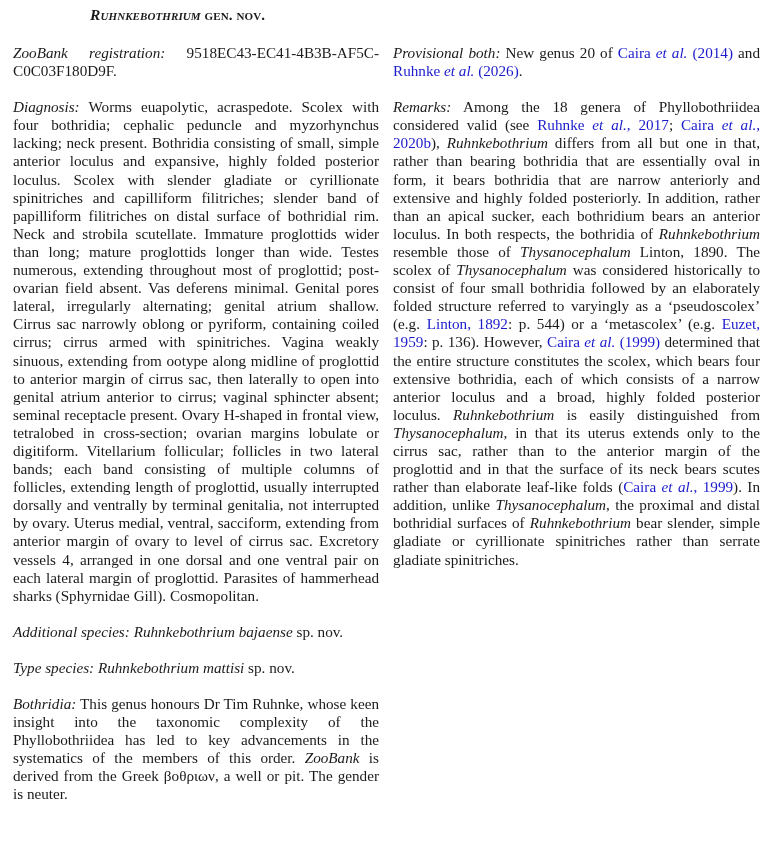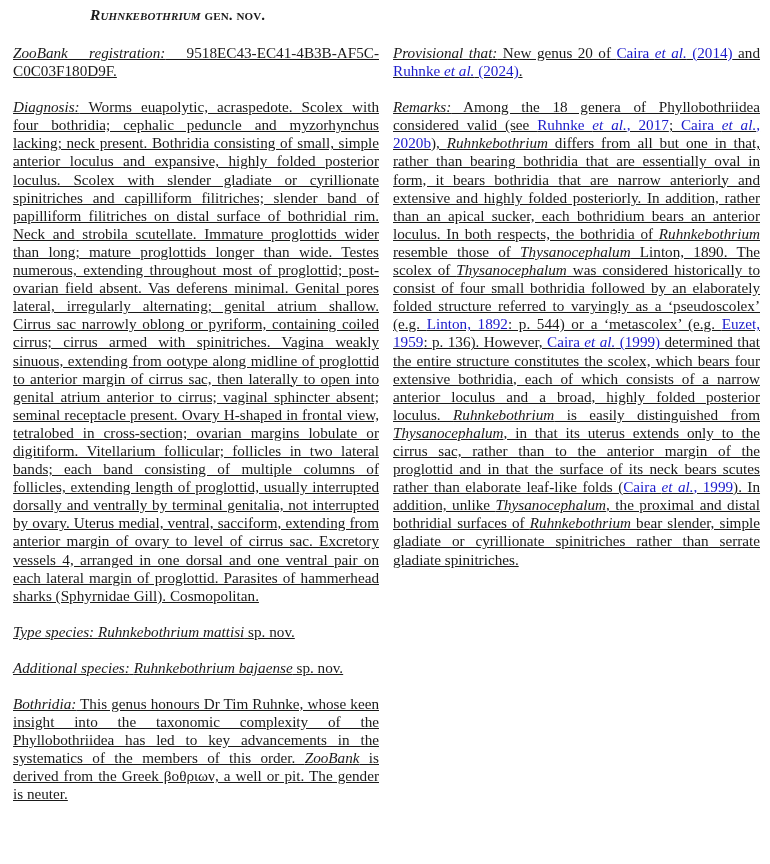--- a/index.html
+++ b/index.html
@@ -12,21 +12,21 @@
     position: absolute; left: 90px; top: 6px;
     font-size: 14.5px; font-weight: bold; letter-spacing: 0.1px;
     font-family: "Liberation Serif", serif;
   }
   .heading .genus { font-style: italic; font-variant: small-caps; font-size: 15.5px; }
   .heading .rest { font-variant: small-caps; font-size: 15px; }
   .col {
     position: absolute; top: 44px; width: 366px;
     font-family: "Liberation Serif", serif;
     font-size: 15.2px; line-height: 18.1px;
-    text-align: justify; hyphens: none; text-decoration: underline;
+    text-align: justify; hyphens: none;
   }
   .col.left { left: 13px; }
   .col.right { left: 393px; width: 367px; }
   p { margin: 0 0 18px 0; }
   .lbl { font-style: italic; }
   i { font-style: italic; }
   .ref { color: #1a1acc; }
   .ref i { color: #1a1acc; }
 </style>
 </head>
@@ -37,30 +37,30 @@
 </div>
 
 <div class="col left">
   <p>
     <span class="lbl">ZooBank registration:</span><span> 9518EC43-EC41-4B3B-AF5C-C0C03F180D9F.</span>
   </p>
   <p>
     <span class="lbl">Diagnosis:</span><span> Worms euapolytic, acraspedote. Scolex with four bothridia; cephalic peduncle and myzorhynchus lacking; neck present. Bothridia consisting of small, simple anterior loculus and expansive, highly folded posterior loculus. Scolex with slender gladiate or cyrillionate spinitriches and capilliform filitriches; slender band of papilliform filitriches on distal surface of bothridial rim. Neck and strobila scutellate. Immature proglottids wider than long; mature proglottids longer than wide. Testes numerous, extending throughout most of proglottid; post-ovarian field absent. Vas deferens minimal. Genital pores lateral, irregularly alternating; genital atrium shallow. Cirrus sac narrowly oblong or pyriform, containing coiled cirrus; cirrus armed with spinitriches. Vagina weakly sinuous, extending from ootype along midline of proglottid to anterior margin of cirrus sac, then laterally to open into genital atrium anterior to cirrus; vaginal sphincter absent; seminal receptacle present. Ovary H-shaped in frontal view, tetralobed in cross-section; ovarian margins lobulate or digitiform. Vitellarium follicular; follicles in two lateral bands; each band consisting of multiple columns of follicles, extending length of proglottid, usually interrupted dorsally and ventrally by terminal genitalia, not interrupted by ovary. Uterus medial, ventral, sacciform, extending from anterior margin of ovary to level of cirrus sac. Excretory vessels 4, arranged in one dorsal and one ventral pair on each lateral margin of proglottid. Parasites of hammerhead sharks (Sphyrnidae Gill). Cosmopolitan.</span>
   </p>
   <p>
-    <span class="lbl">Type species:</span> <i>Ruhnkebothrium mattisi</i><span> sp. nov.</span>
+    <span class="lbl">Additional species:</span> <i>Ruhnkebothrium bajaense</i><span> sp. nov.</span>
   </p>
   <p>
-    <span class="lbl">Additional species:</span> <i>Ruhnkebothrium bajaense</i><span> sp. nov.</span>
+    <span class="lbl">Type species:</span> <i>Ruhnkebothrium mattisi</i><span> sp. nov.</span>
   </p>
   <p>
     <span class="lbl">Bothridia:</span><span>  This genus honours Dr Tim Ruhnke, whose keen insight into the taxonomic complexity of the Phyllobothriidea has led to key advancements in the systematics of the members of this order. </span><i>ZooBank</i><span> is derived from the Greek βοθριων, a well or pit. The gender is neuter.</span>
   </p>
 </div>
 
 <div class="col right">
   <p>
-    <span class="lbl">Provisional that:</span><span> New genus 20 of </span><a class="ref"><span>Caira </span><i>et al.</i><span> (2014)</span></a><span> and </span><a class="ref"><span>Ruhnke </span><i>et al.</i><span> (2024)</span></a><span>.</span>
+    <span class="lbl">Provisional both:</span><span> New genus 20 of </span><a class="ref"><span>Caira </span><i>et al.</i><span> (2014)</span></a><span> and </span><a class="ref"><span>Ruhnke </span><i>et al.</i><span> (2026)</span></a><span>.</span>
   </p>
   <p>
     <span class="lbl">Remarks:</span><span>  Among the 18 genera of Phyllobothriidea considered valid (see </span><a class="ref"><span>Ruhnke </span><i>et al.</i><span>, 2017</span></a><span>; </span><a class="ref"><span>Caira </span><i>et al.</i><span>, 2020b</span></a><span>), </span><i>Ruhnkebothrium</i><span> differs from all but one in that, rather than bearing bothridia that are essentially oval in form, it bears bothridia that are narrow anteriorly and extensive and highly folded posteriorly. In addition, rather than an apical sucker, each bothridium bears an anterior loculus. In both respects, the bothridia of </span><i>Ruhnkebothrium</i><span> resemble those of </span><i>Thysanocephalum</i><span> Linton, 1890. The scolex of </span><i>Thysanocephalum</i><span> was considered historically to consist of four small bothridia followed by an elaborately folded structure referred to varyingly as a ‘pseudoscolex’ (e.g. </span><a class="ref">Linton, 1892</a><span>: p. 544) or a ‘metascolex’ (e.g. </span><a class="ref">Euzet, 1959</a><span>: p. 136). However, </span><a class="ref"><span>Caira </span><i>et al.</i><span> (1999)</span></a><span> determined that the entire structure constitutes the scolex, which bears four extensive bothridia, each of which consists of a narrow anterior loculus and a broad, highly folded posterior loculus. </span><i>Ruhnkebothrium</i><span> is easily distinguished from </span><i>Thysanocephalum</i><span>, in that its uterus extends only to the cirrus sac, rather than to the anterior margin of the proglottid and in that the surface of its neck bears scutes rather than elaborate leaf-like folds (</span><a class="ref"><span>Caira </span><i>et al.</i><span>, 1999</span></a><span>). In addition, unlike </span><i>Thysanocephalum</i><span>, the proximal and distal bothridial surfaces of </span><i>Ruhnkebothrium</i><span> bear slender, simple gladiate or cyrillionate spinitriches rather than serrate gladiate spinitriches.</span>
   </p>
 </div>
 
 </body></html>

